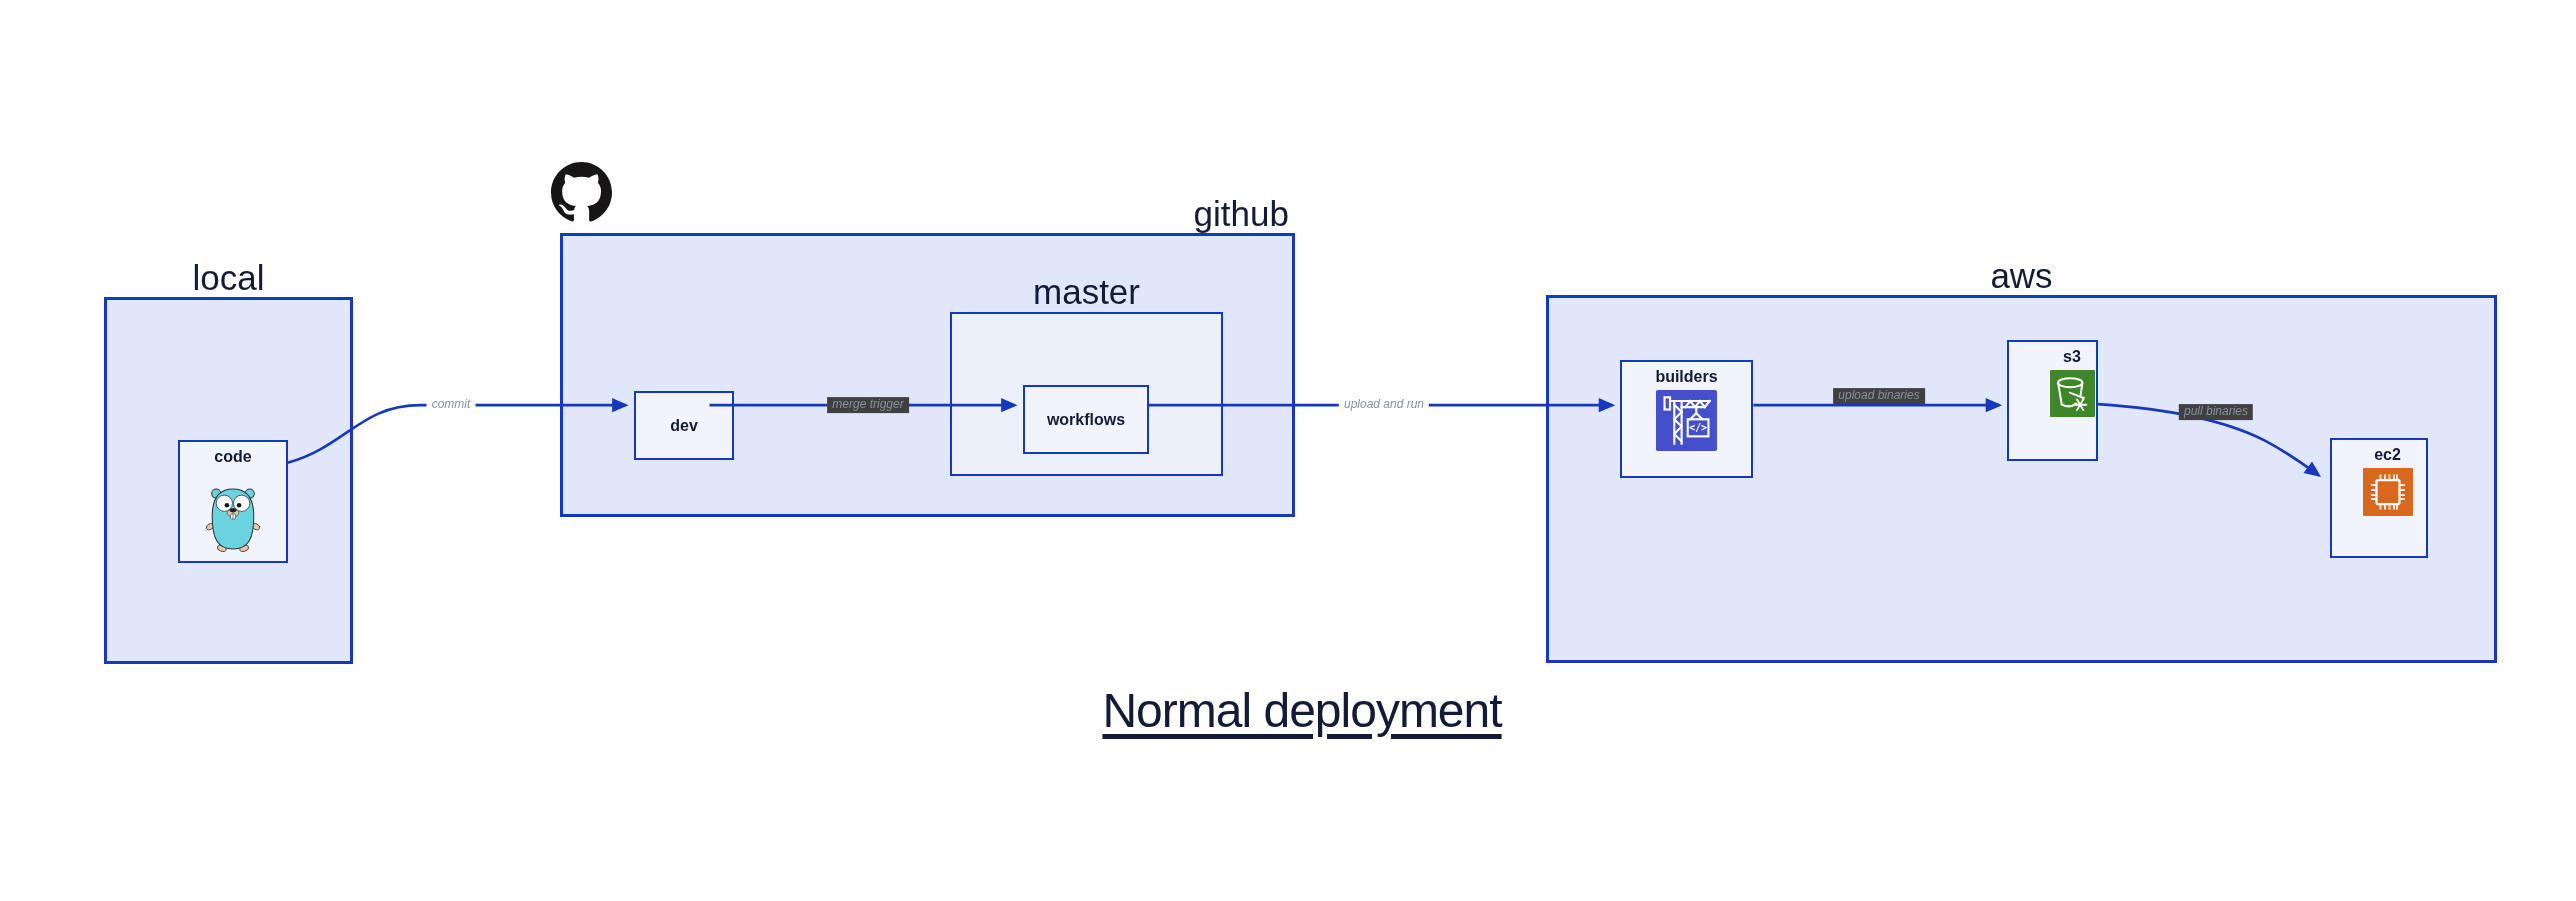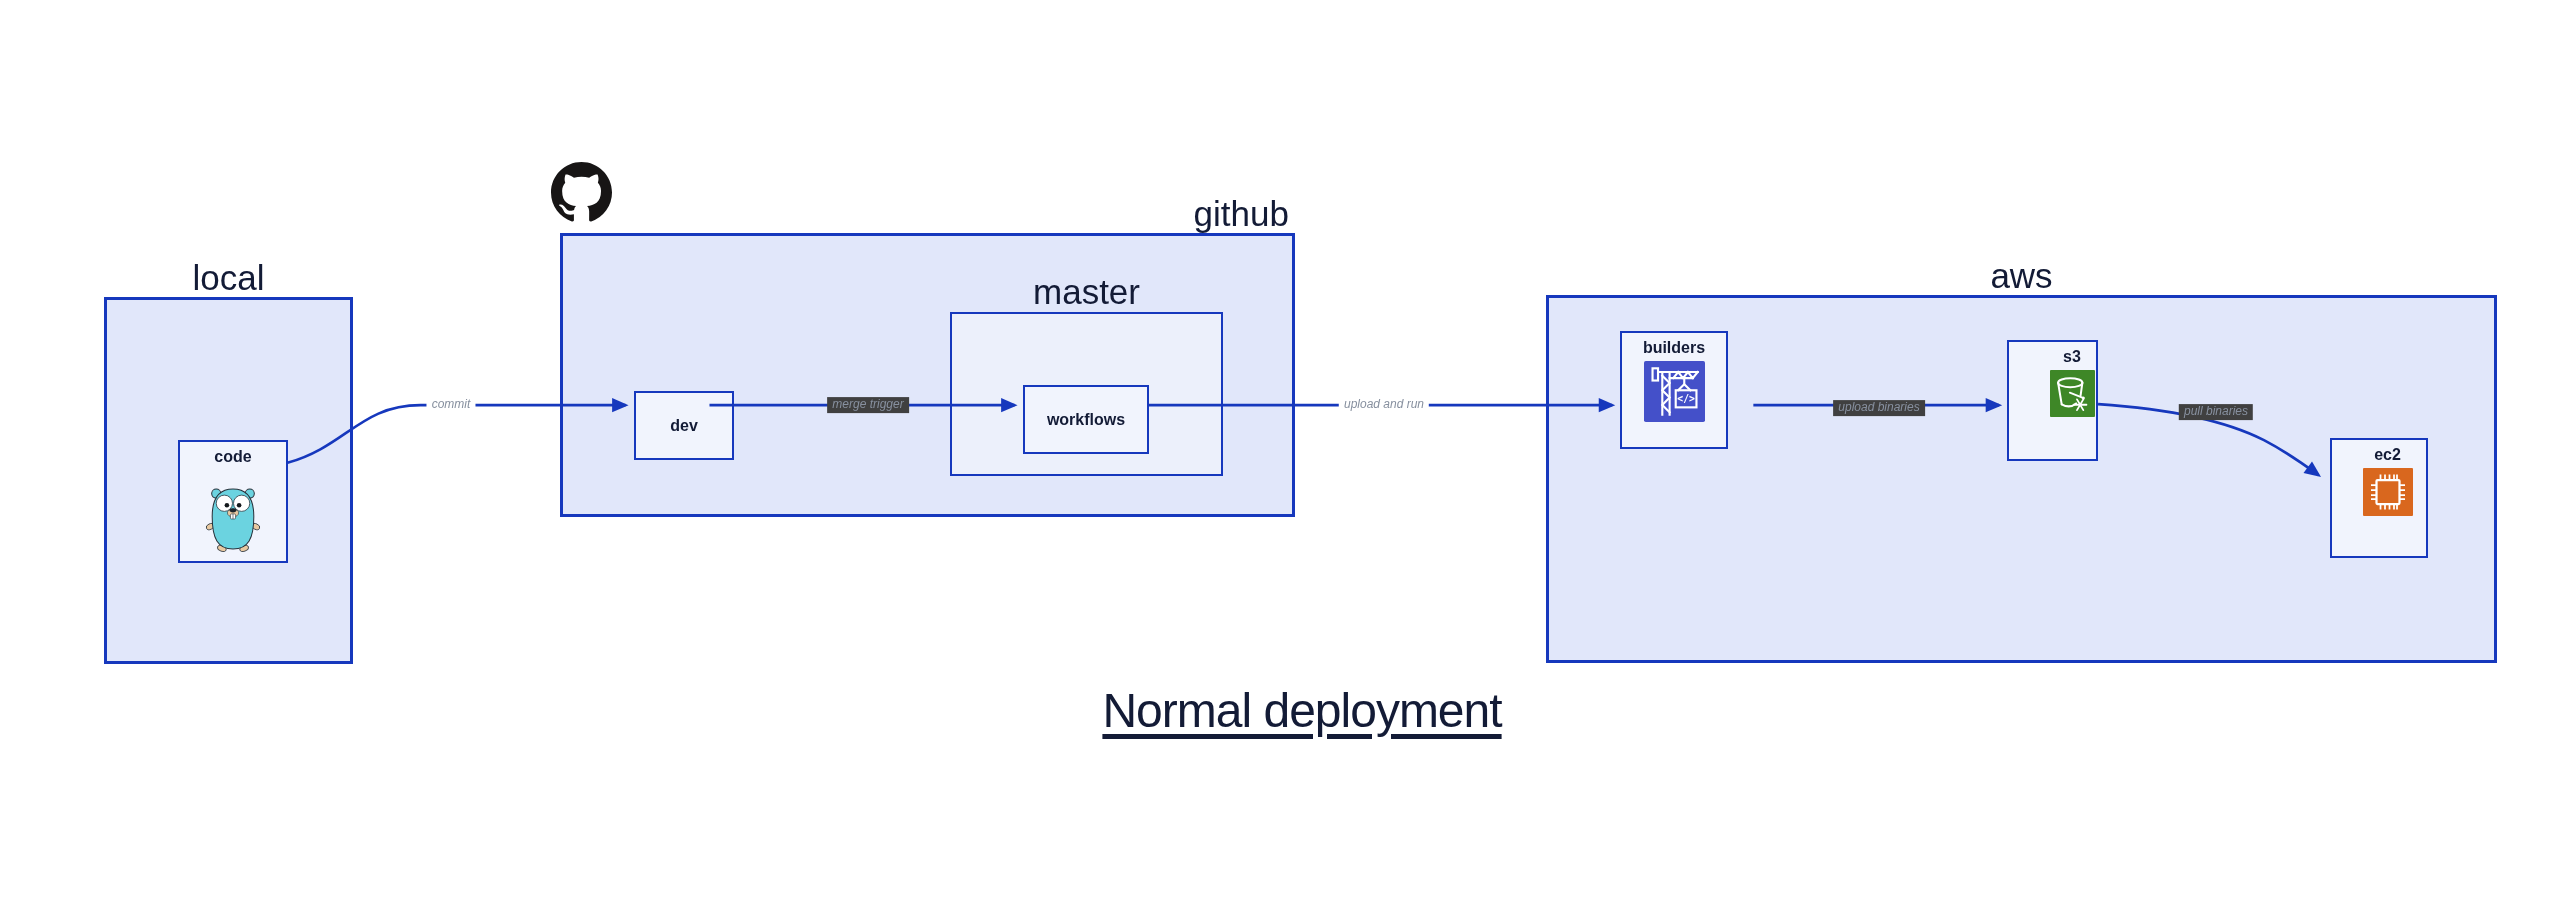--- a/index.html
+++ b/index.html
@@ -27,21 +27,21 @@
   .node{
     position:absolute;background:#f1f4fd;border:2.6px solid #1638bd;box-sizing:border-box;z-index:3;
     display:flex;flex-direction:column;align-items:center;justify-content:flex-start;
   }
   .node-label{font-size:16px;font-weight:700;color:#131b36;line-height:1;}
   .node.center{justify-content:center;}
   .node .pad-top{margin-top:7.2px;}
   .n-code{left:178px;top:440px;width:110px;height:123px;gap:16px;}
   .n-dev{left:634px;top:391px;width:100px;height:69px;}
   .n-workflows{left:1023px;top:385px;width:126px;height:69px;}
-  .n-builders{left:1620px;top:331px;width:108px;height:118px;align-items:center;}
+  .n-builders{left:1620px;top:360px;width:133px;height:118px;align-items:center;}
   .n-s3{left:2007px;top:340px;width:91px;height:121px;padding-left:39px;}
   .n-ec2{left:2330px;top:438px;width:98px;height:120px;padding-left:17px;}
   .node .icon-wrap{margin-top:5.2px;}
 
   
   .gh-logo{position:absolute;left:551px;top:162px;width:61px;height:61px;z-index:2;}
 
   
   .edges{position:absolute;left:0;top:0;width:2604px;height:902px;z-index:4;pointer-events:none;}
 
@@ -49,21 +49,21 @@
   .edge-label{
     position:absolute;transform:translate(-50%,-50%);z-index:5;
     font-size:12px;font-style:italic;font-weight:500;color:#87909f;
     padding:1px 5.2px;line-height:1.15;white-space:nowrap;
   }
   .bg-white{background:#ffffff;}
   .bg-fill{background:#404040;}
   .el-commit{left:451px;top:405px;}
   .el-merge{left:868px;top:405px;}
   .el-uploadrun{left:1384px;top:405px;}
-  .el-uploadbin{left:1879px;top:408px;}
+  .el-uploadbin{left:1879px;top:396px;}
   .el-pullbin{left:2216px;top:412px;}
 
   
   .diagram-title{
     position:absolute;left:1302px;top:685px;transform:translateX(-50%);z-index:5;
     font-size:48px;font-weight:500;color:#131b36;letter-spacing:-1px;line-height:1.1;
     text-decoration:underline;text-decoration-thickness:4.6px;text-underline-offset:6.7px;
   }
 </style>
 </head>

